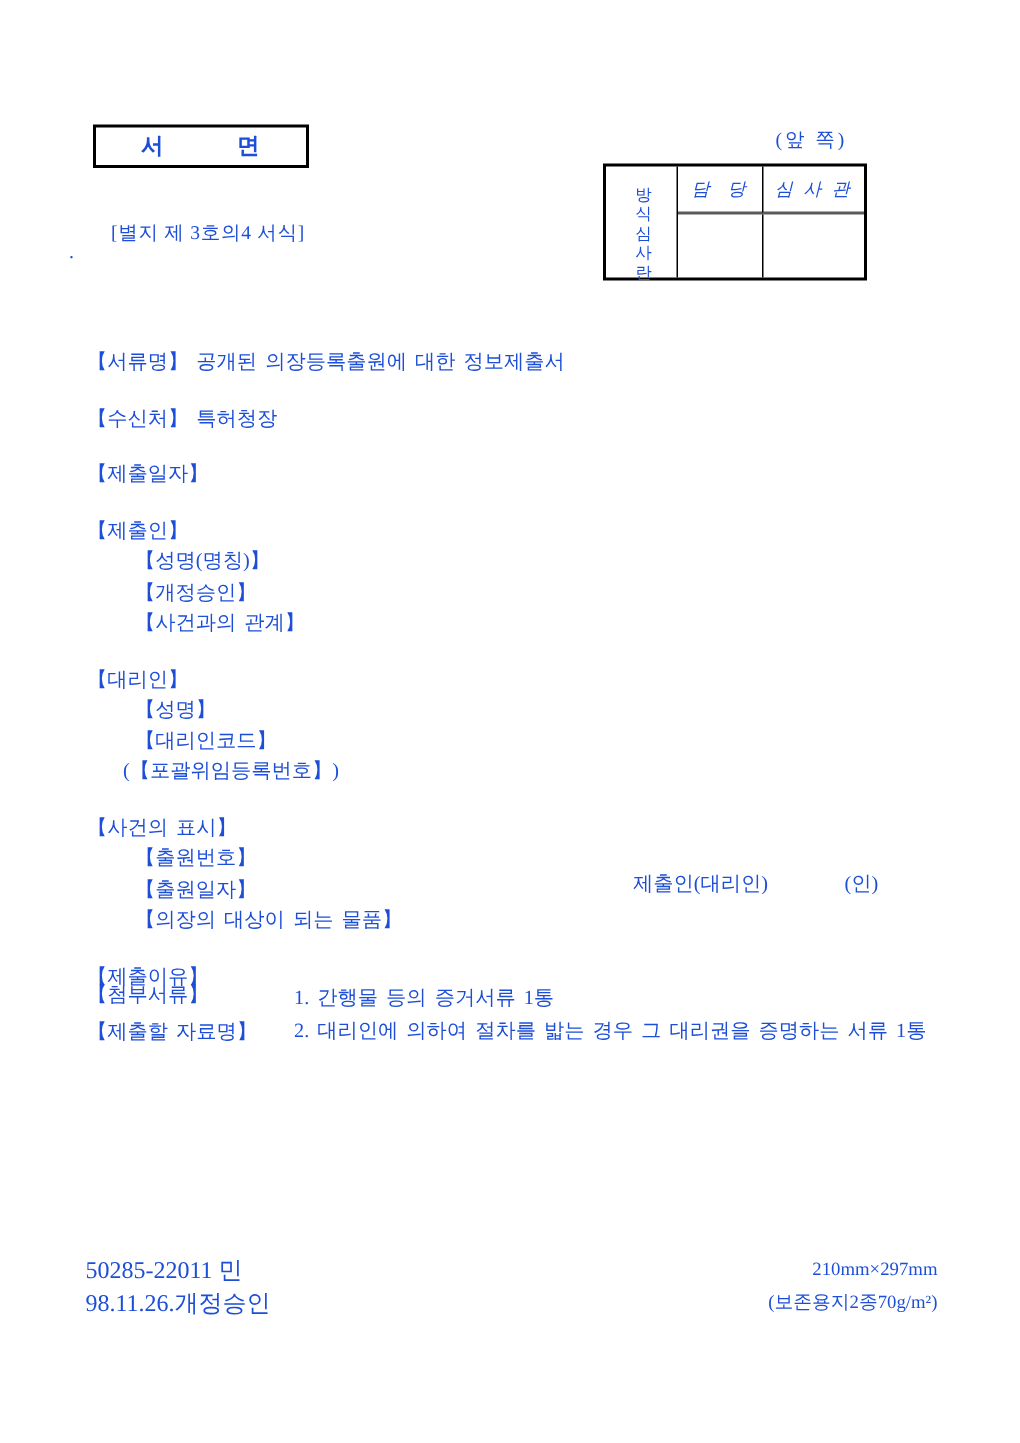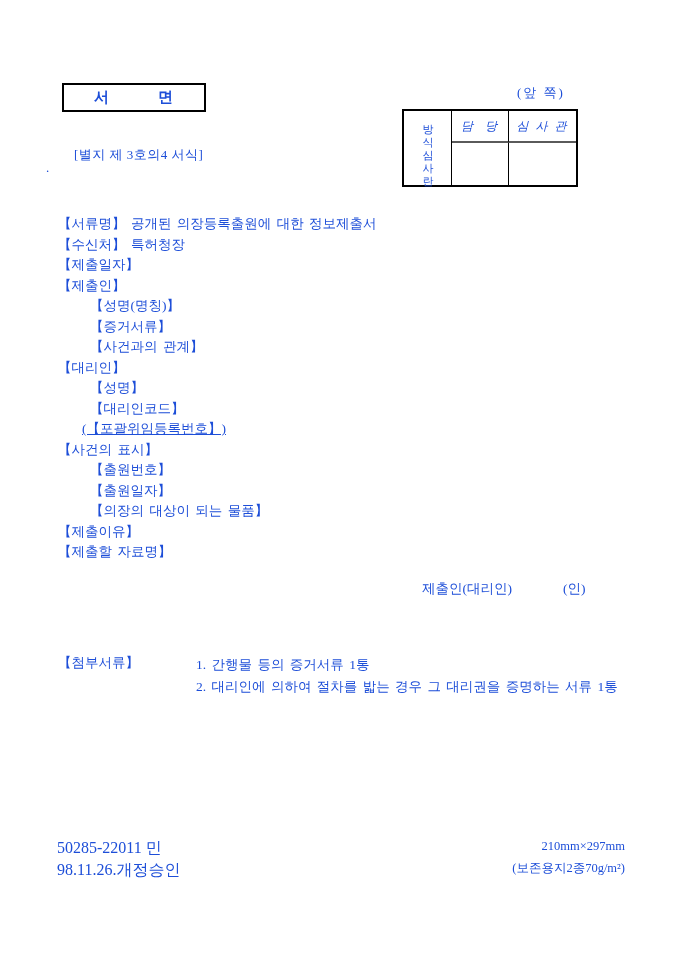--- a/index.html
+++ b/index.html
@@ -64,23 +64,23 @@
 
   
   .doc-body {
     position: absolute;
     left: 58px; top: 214px;
     width: 580px;
     font-size: 13.5px;
     word-spacing: 2px;
   }
   .bl { height: 20.5px; line-height: 20.5px; white-space: pre; }
-  .ind0 { padding-left: 0; }
+  .ind0 { padding-left: 0; margin-top: 17px; }
   .ind1 { padding-left: 32px; }
-  .indP { padding-left: 24px; text-decoration: underline; }
+  .indP { padding-left: 24px; }
 
   
   .sig-submitter { position: absolute; left: 422px; top: 580px; font-size: 13.5px; }
   .sig-seal { position: absolute; left: 563px; top: 580px; font-size: 13.5px; }
 
   
   .attachments {
     position: absolute;
     left: 58px; top: 654px;
     display: flex; align-items: flex-start;
@@ -118,21 +118,21 @@
     <div class="rt-c mid"></div>
     <div class="rt-c"></div>
   </div>
 
   <div class="doc-body">
     <div class="bl ind0">【서류명】 공개된 의장등록출원에 대한 정보제출서</div>
     <div class="bl ind0">【수신처】 특허청장</div>
     <div class="bl ind0">【제출일자】</div>
     <div class="bl ind0">【제출인】</div>
     <div class="bl ind1">【성명(명칭)】</div>
-    <div class="bl ind1">【증거서류】</div>
+    <div class="bl ind1">【개정승인】</div>
     <div class="bl ind1">【사건과의 관계】</div>
     <div class="bl ind0">【대리인】</div>
     <div class="bl ind1">【성명】</div>
     <div class="bl ind1">【대리인코드】</div>
     <div class="bl indP">(【포괄위임등록번호】)</div>
     <div class="bl ind0">【사건의 표시】</div>
     <div class="bl ind1">【출원번호】</div>
     <div class="bl ind1">【출원일자】</div>
     <div class="bl ind1">【의장의 대상이 되는 물품】</div>
     <div class="bl ind0">【제출이유】</div>

